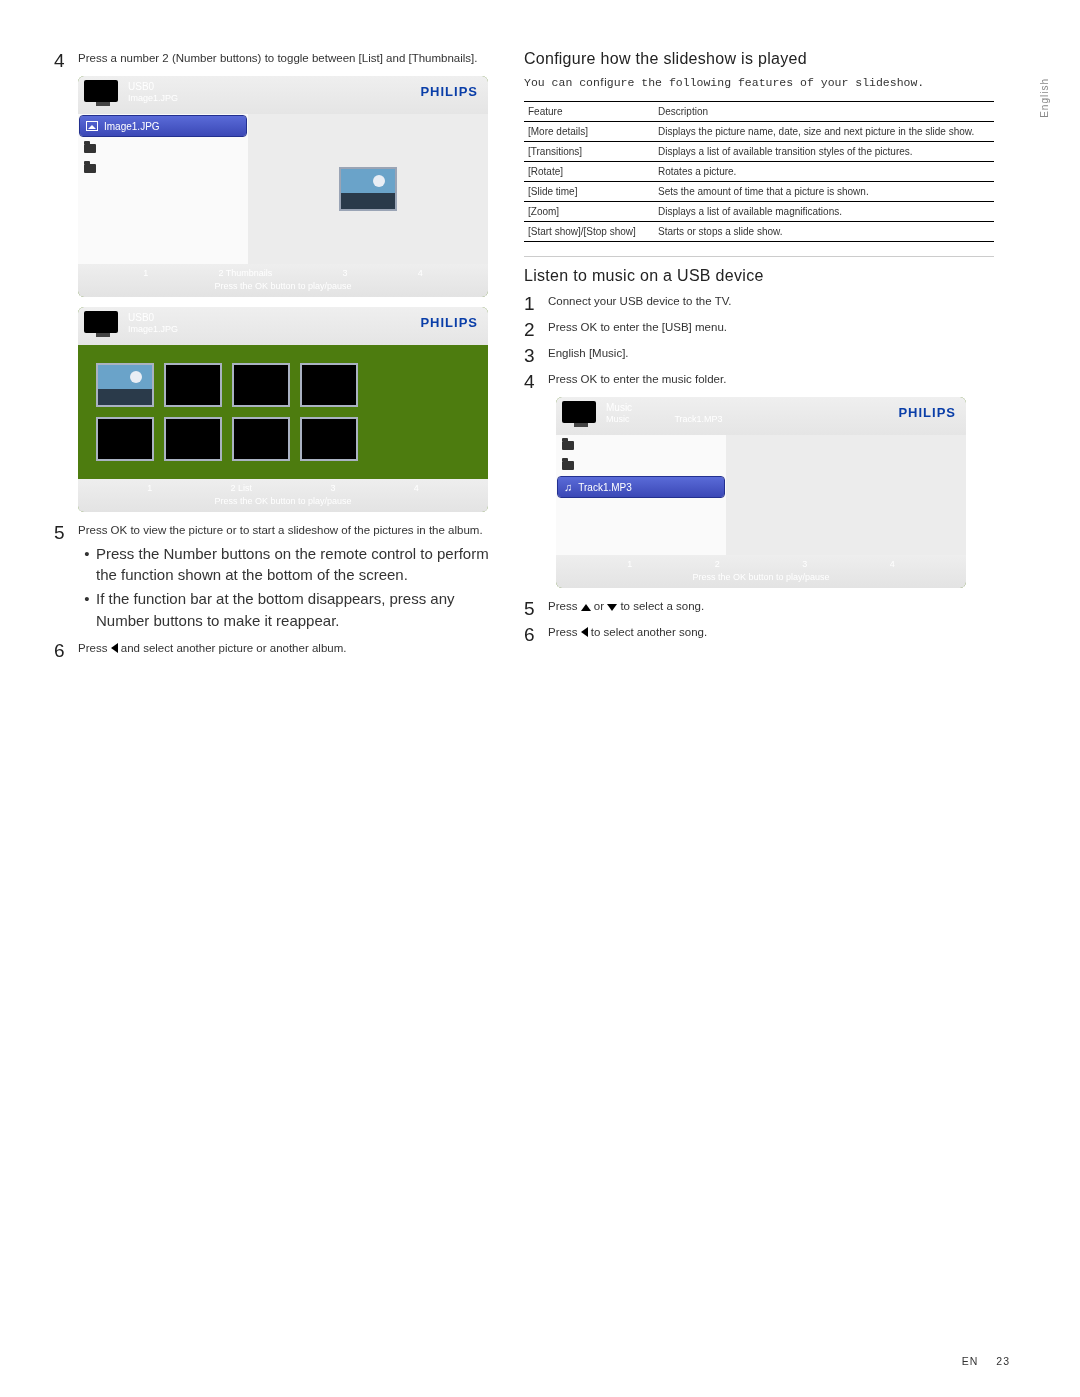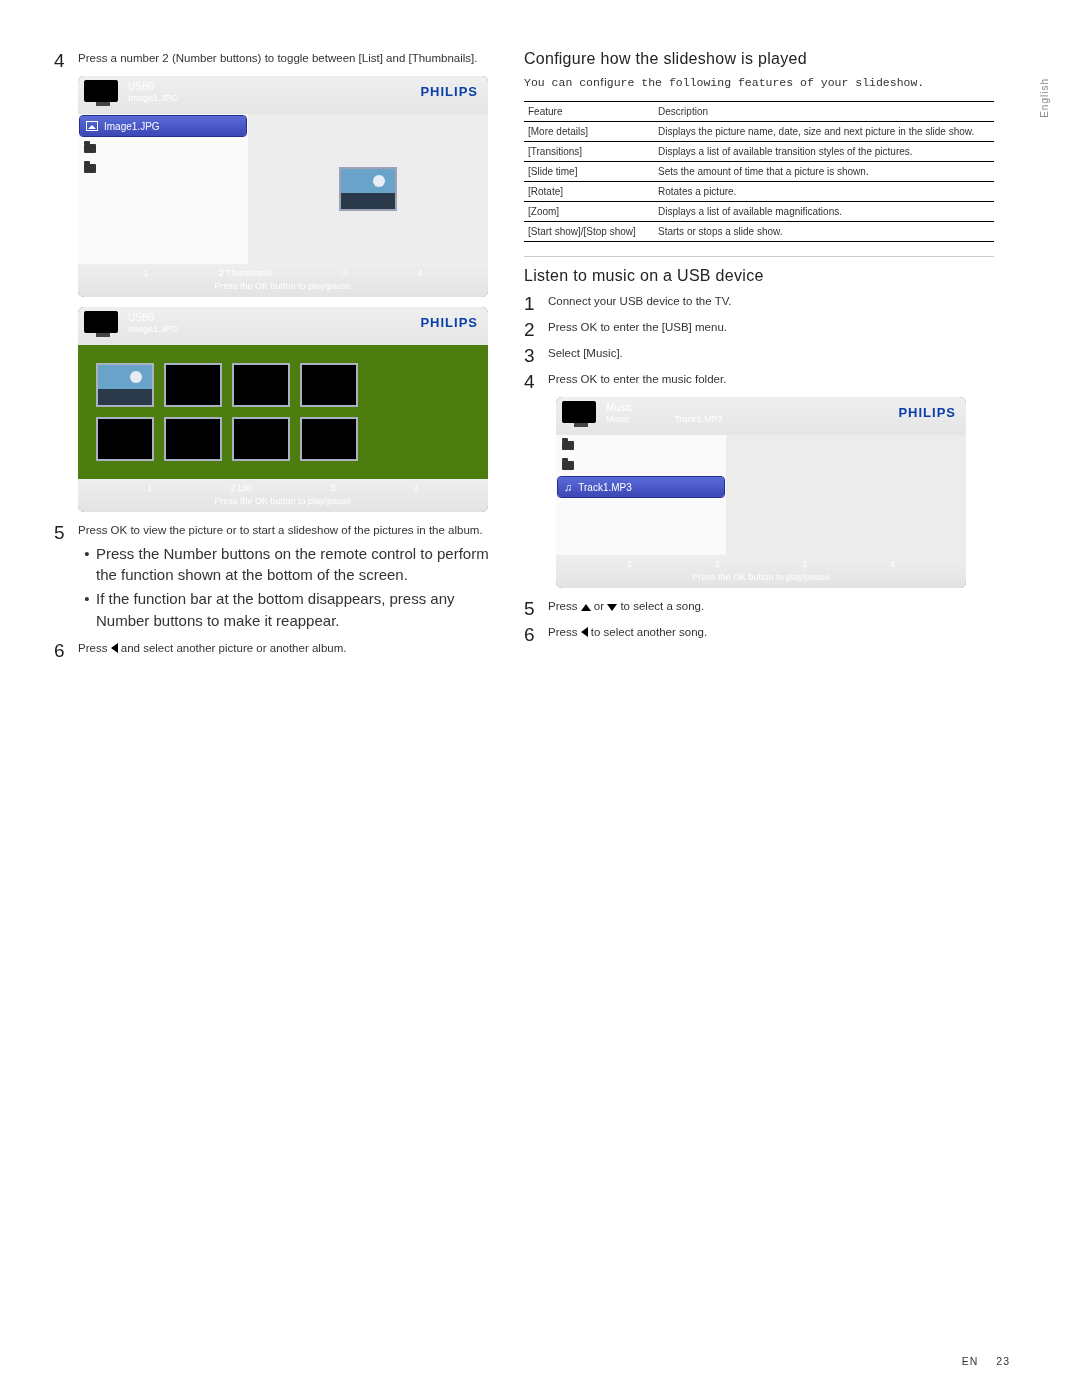--- a/index.html
+++ b/index.html
@@ -191,26 +191,26 @@
         <tbody>
           <tr>
               <td>[More details]</td>
               <td>Displays the picture name, date, size and next picture in the slide show.</td>
             </tr>
           <tr>
               <td>[Transitions]</td>
               <td>Displays a list of available transition styles of the pictures.</td>
             </tr>
           <tr>
+              <td>[Rotate]</td>
+              <td>Rotates a picture.</td>
+            </tr>
+          <tr>
               <td>[Slide time]</td>
               <td>Sets the amount of time that a picture is shown.</td>
-            </tr>
-          <tr>
-              <td>[Rotate]</td>
-              <td>Rotates a picture.</td>
             </tr>
           <tr>
               <td>[Zoom]</td>
               <td>Displays a list of available magniﬁcations.</td>
             </tr>
           <tr>
               <td>[Start show]/[Stop show]</td>
               <td>Starts or stops a slide show.</td>
             </tr>
         </tbody>
@@ -224,21 +224,21 @@
         <li>
             <span class="num">1</span>
             <div class="body">Connect your USB device to the TV.</div>
           </li>
         <li>
             <span class="num">2</span>
             <div class="body">Press OK to enter the [USB] menu.</div>
           </li>
         <li>
             <span class="num">3</span>
-            <div class="body">Select [Music].</div>
+            <div class="body">English [Music].</div>
           </li>
         <li>
             <span class="num">4</span>
             <div class="body">Press OK to enter the music folder.</div>
           </li>
       </ol>
 
       <div class="panel" style="margin-left:32px;">
         <div class="titlebar">
           <div class="tv-icon">

